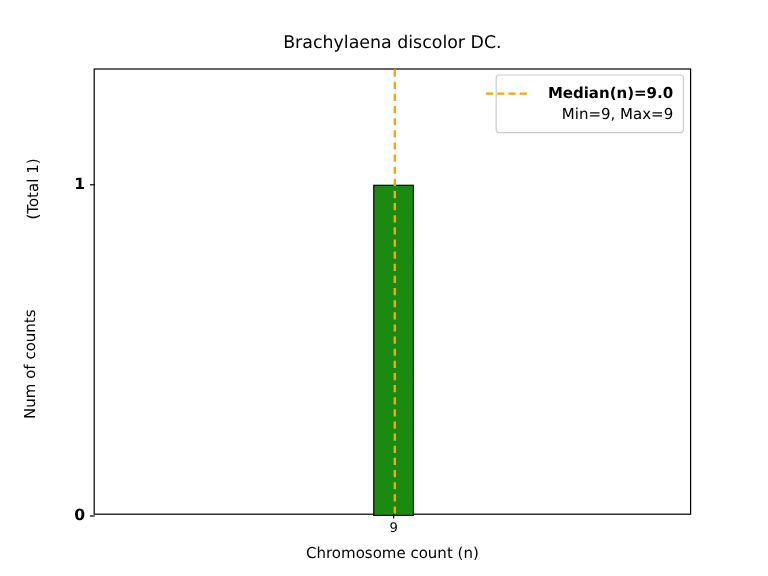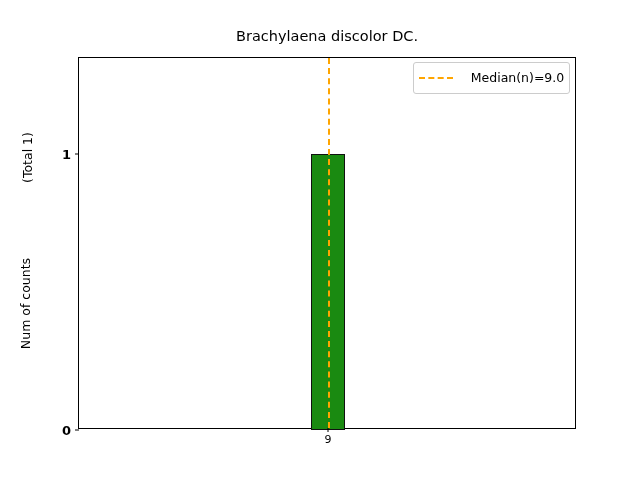--- a/index.html
+++ b/index.html
@@ -143,23 +143,24 @@
     width: 157px;
     box-sizing: border-box;
     border: 1px solid #cccccc;
     border-radius: 3px;
     background: #ffffff;
     padding: 6px 8px 7px 8px;
   }
   .legend-row {
     display: flex;
     align-items: center;
-    justify-content: center;
+    justify-content: flex-end;
     gap: 18px;
     height: 17px;
+    font-weight: bold;
   }
   .legend-swatch {
     width: 34px;
     height: 0;
     border-top-width: 2.6px;
     border-top-style: dashed;
     flex: 0 0 auto;
   }
   .legend-text {
     font-size: 12.5px;
@@ -191,25 +192,29 @@
       <div class="ytick" style="top: 96.4444px;">
         <span class="ytick-label">1</span>
         <span class="ytick-mark"></span>
       </div>
       <div class="xtick" style="left: 249px;">
         <span class="xtick-mark"></span>
         <span class="xtick-label">9</span>
       </div>
     </div>
 
+  <div class="xlabel">Chromosome count (n)</div>
 
   <div class="ylabel-rot" id="ylabel-main">Num of counts</div>
 
   <div class="ylabel-rot" id="ylabel-total">(Total 1)</div>
 
   <div class="legend" id="legend">
     <div class="legend-row">
       <span class="legend-swatch" id="legend-swatch-median" style="border-top-color: rgb(255, 165, 0);"></span>
       <span class="legend-text">Median(n)=9.0</span>
     </div>
+    <div class="legend-row-sub">
+      <span class="legend-text">Min=9, Max=9</span>
+    </div>
   </div>
 
 </div>
 
 </body></html>

